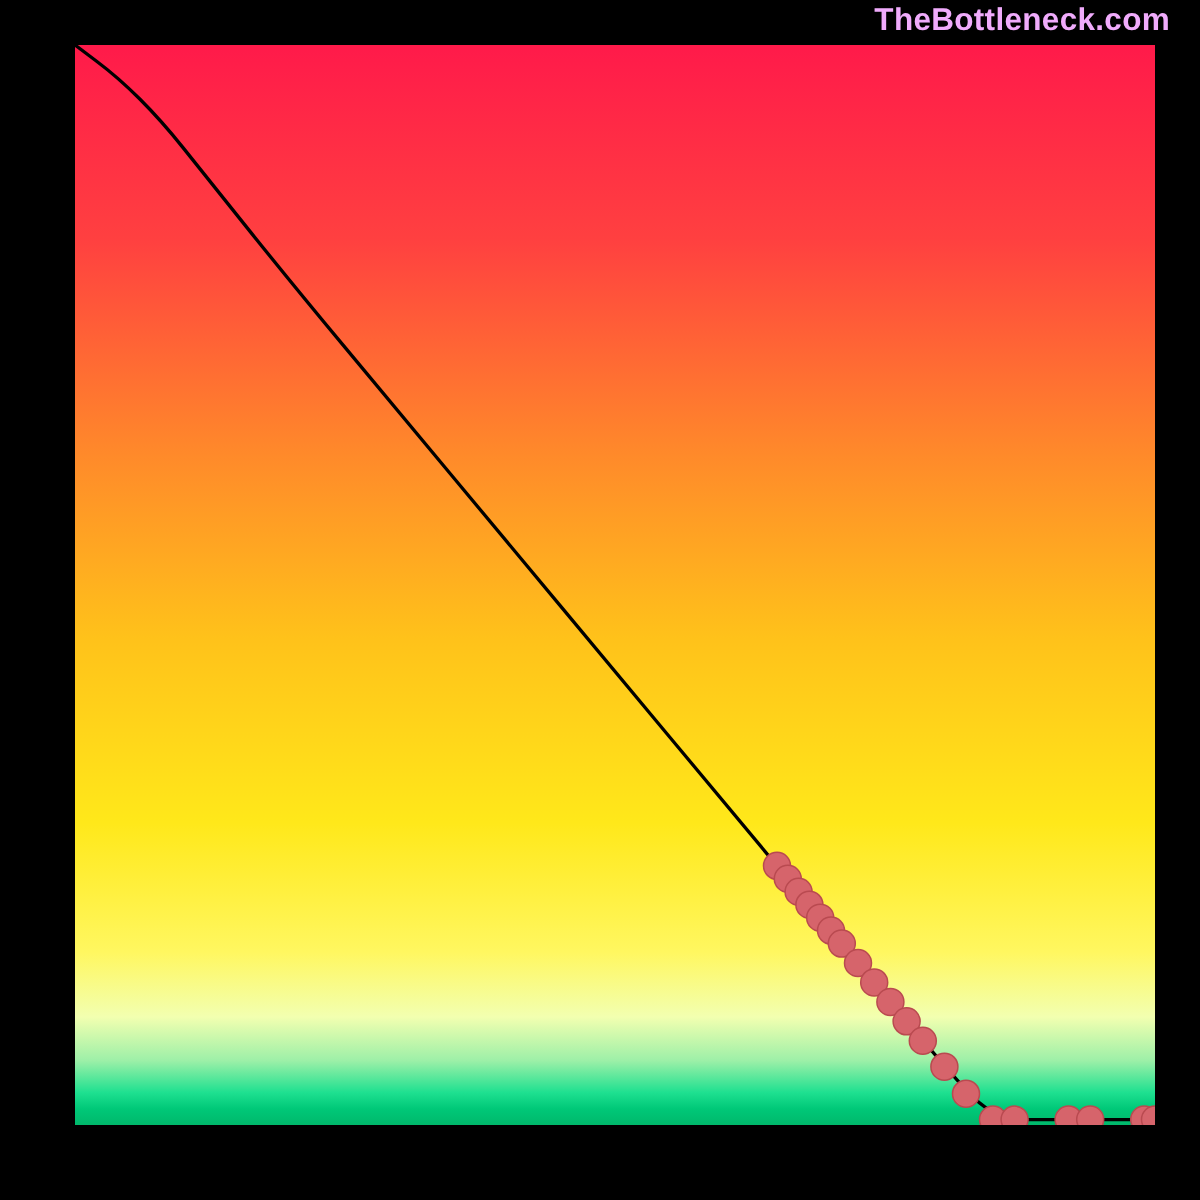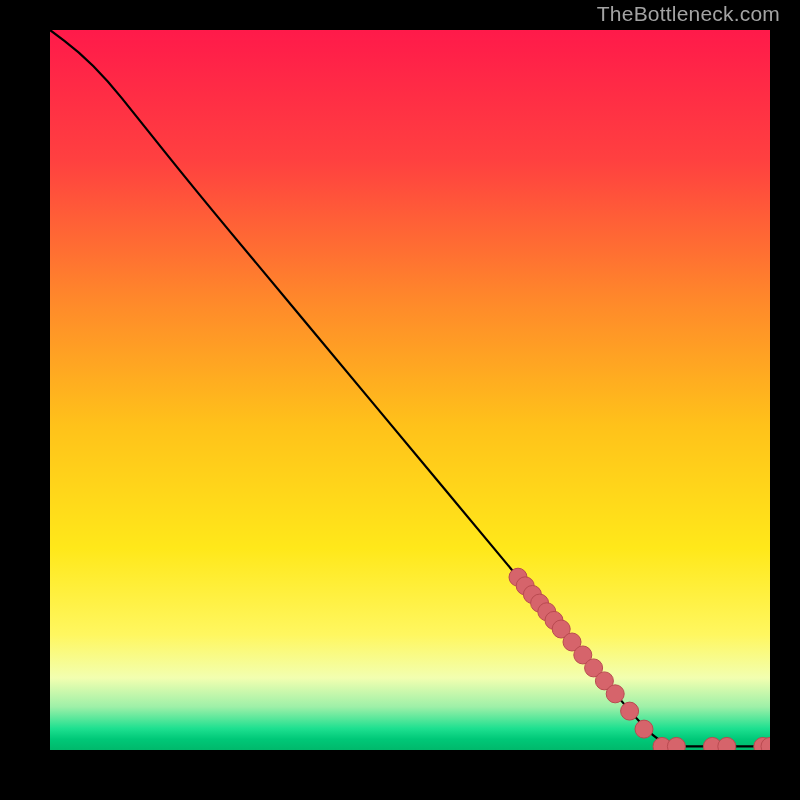--- a/index.html
+++ b/index.html
@@ -8,23 +8,23 @@
     height: 800px;
     background: #000;
     position: relative;
     font-family: Arial, Helvetica, sans-serif;
     overflow: hidden;
   }
   .attribution {
     position: absolute;
     top: 2px;
     right: 20px;
-    color: #a3a3a3;
+    color: #f0abfc;
     font-size: 21px;
-    font-weight: 400;
+    font-weight: 700;
     letter-spacing: 0.2px;
   }
   .plot {
     position: absolute;
     left: 50px;
     top: 30px;
     width: 720px;
     height: 720px;
   }
   .plot svg {

